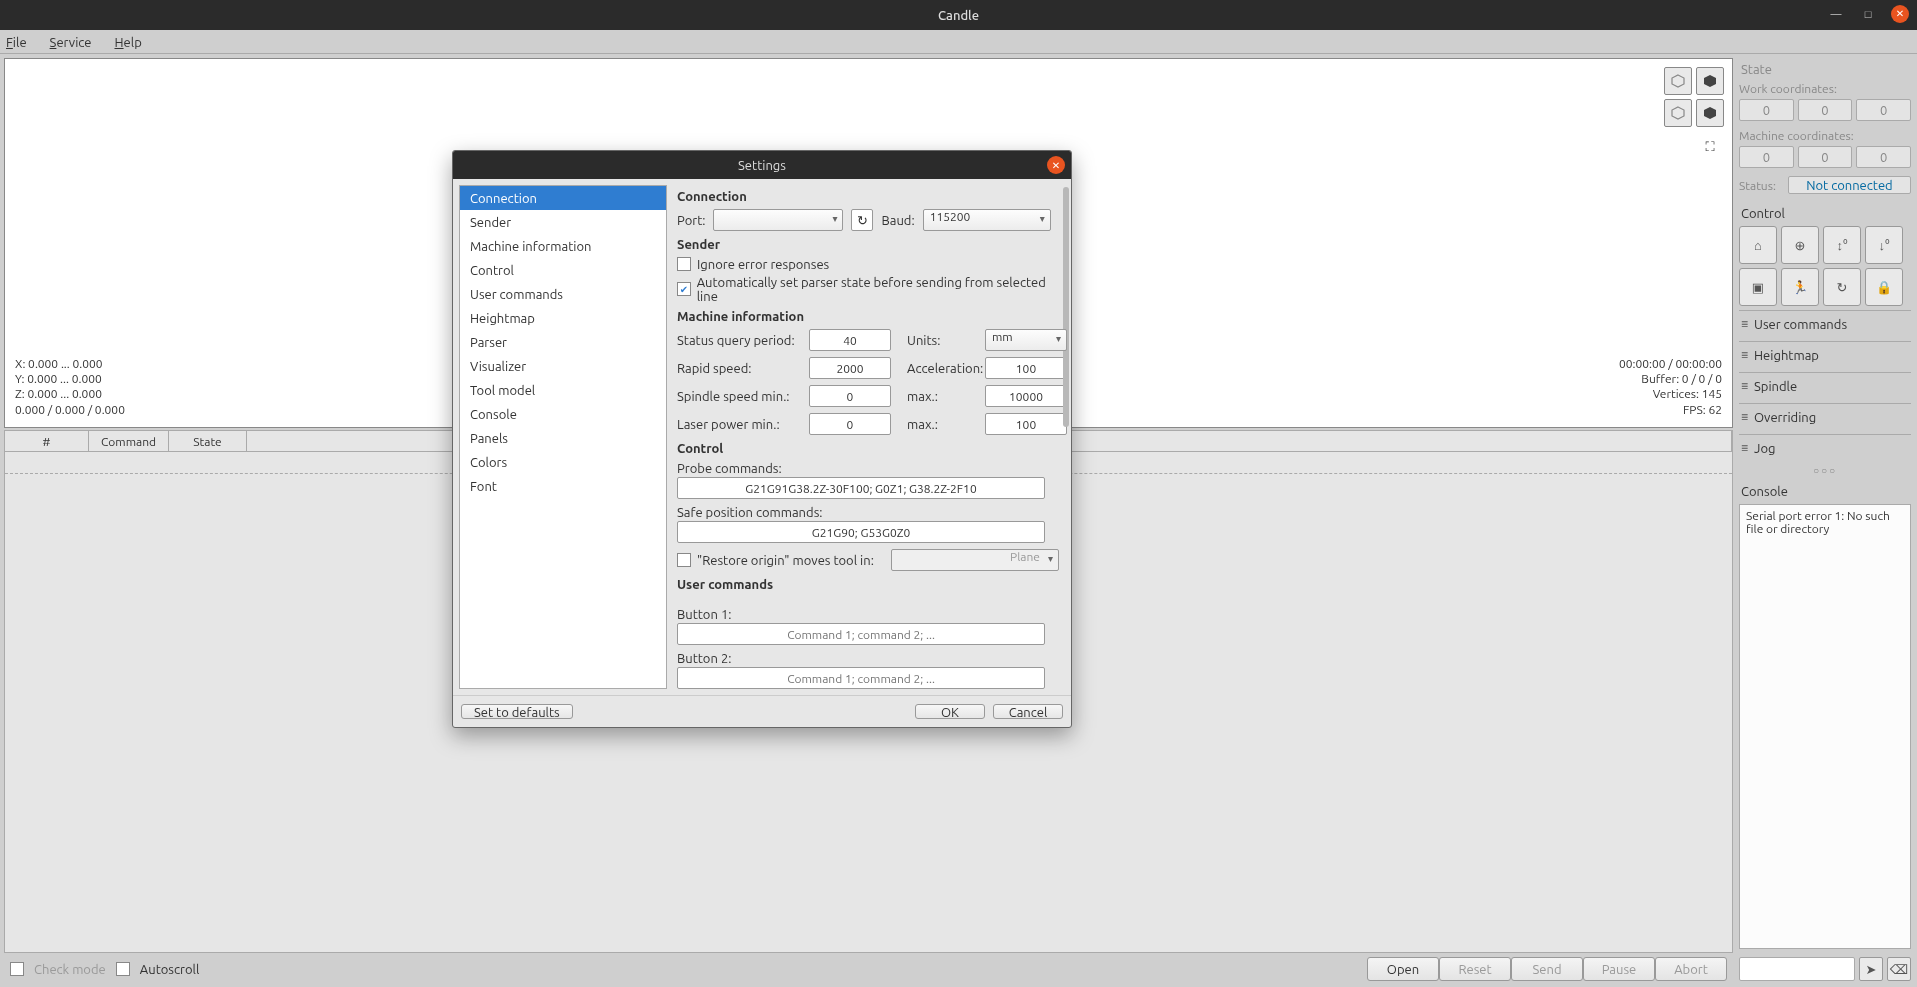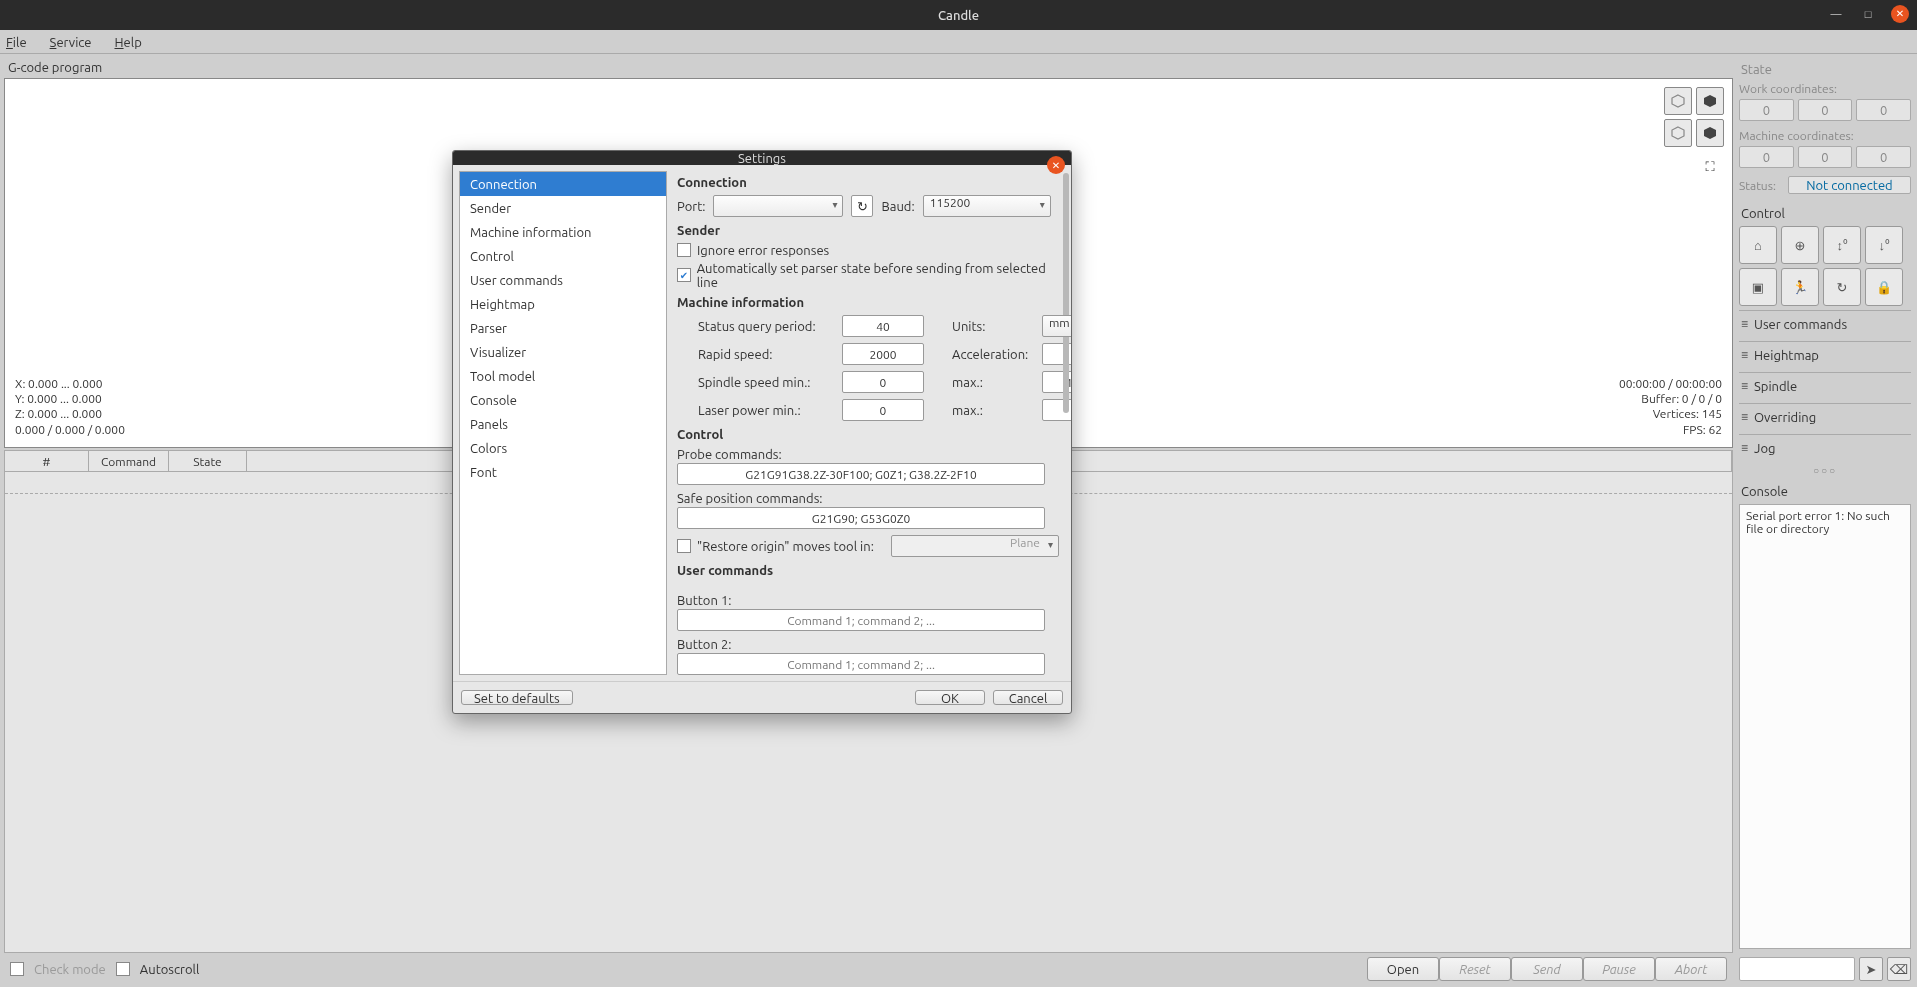--- a/index.html
+++ b/index.html
@@ -40,21 +40,21 @@
   .th.state { width:78px;}
   .th.resp { flex:1; justify-content:flex-start; padding-left:6px;}
   .table-body { flex:1; border:1px solid #aaa; border-top:none; background:#e6e6e6; position:relative;}
   .dotted-row { position:absolute; left:0; right:0; top:0; height:22px; border-bottom:1px dashed #aaa;}
 
   
   .bottom-bar { height:28px; display:flex; align-items:center; gap:10px; padding:0 6px;}
   .chk { width:14px; height:14px; border:1px solid #888; background:#fff; display:inline-block; vertical-align:middle; margin-right:4px;}
   .bottom-buttons { margin-left:auto; display:flex; }
   .btn { height:24px; min-width:72px; border:1px solid #999; background:linear-gradient(#f4f4f4,#e4e4e4); border-radius:3px; font-size:13px; color:#333; display:flex; align-items:center; justify-content:center; padding:0 10px;}
-  .btn.disabled { color:#999;font-style:italic; }
+  .btn.disabled { color:#999; }
 
   
   .right-pane { width:176px; background:#cfcfcf; display:flex; flex-direction:column; gap:4px; padding:2px;}
   .side-section-title { font-size:13px; color:#888; padding:2px 2px;}
   .side-label { font-size:12px; color:#888; }
   .coord-row { display:flex; gap:4px; margin-bottom:4px;}
   .coord-box { flex:1; height:22px; border:1px solid #aaa; background:#e4e4e4; color:#888; display:flex; align-items:center; justify-content:center; border-radius:2px;}
   .status-row { display:flex; align-items:center; gap:12px;text-align:right; }
   .status-box { flex:1; height:18px; border:1px solid #aaa; background:#e4e4e4; display:flex; align-items:center; justify-content:center; color:#0369a1; border-radius:2px;}
   .ctrl-grid { display:flex; flex-wrap:wrap; gap:4px;}
@@ -64,41 +64,41 @@
   .grip { text-align:center; color:#888; letter-spacing:2px; padding:0 0 2px; font-size:10px;}
   .console-title { font-size:13px; color:#333; padding:2px;}
   .console-box { flex:1; border:1px solid #aaa; background:#fcfcfc; padding:4px 6px; font-size:12px; color:#333; overflow:auto;}
   .console-input-row { display:flex; gap:4px; margin-top:4px;}
   .console-input { flex:1; height:24px; border:1px solid #aaa; background:#fff; border-radius:2px;}
   .mini-btn { width:24px; height:24px; border:1px solid #999; background:#eaeaea; border-radius:2px; display:flex; align-items:center; justify-content:center; color:#555;}
 
   
   .modal-mask { position:absolute; inset:0; display:flex; align-items:flex-start; justify-content:center; }
   .modal { position:absolute; top:96px; left:452px; width:620px; background:#e7e7e7; border:1px solid #666; box-shadow:0 8px 22px rgba(0,0,0,.35); border-radius:3px; overflow:hidden;}
-  .modal-titlebar { height:14px; background:#2b2b2b; color:#ddd; display:flex; align-items:center; justify-content:center; position:relative;}
+  .modal-titlebar { height:28px; background:#2b2b2b; color:#ddd; display:flex; align-items:center; justify-content:center; position:relative;}
   .modal-titlebar .close { position:absolute; right:6px; top:5px; width:18px; height:18px; background:#e95420; border-radius:50%; display:flex; align-items:center; justify-content:center; color:#fff; font-size:10px;}
   .modal-body { display:flex; }
   .modal-sidebar { width:208px; background:#fff; border:1px solid #aaa; margin:6px; padding:0; max-height:528px; overflow:auto;}
   .ms-item { padding:5px 10px; font-size:13px; color:#333; }
   .ms-item.selected { background:#2f7dd1; color:#fff; }
   .modal-content { flex:1; padding:6px 12px 6px 4px; position:relative; max-height:540px; overflow:hidden;}
   .scrollbar-fake { position:absolute; right:2px; top:8px; width:6px; height:420px; background:transparent;}
   .scrollbar-fake .thumb { width:6px; height:240px; background:#b8b8b8; border-radius:3px; position:absolute; top:0;}
   .sect-h { font-weight:600; font-size:13px; color:#333; margin:4px 0 6px;}
   .row { display:flex; align-items:center; gap:8px; margin-bottom:6px;}
   .lbl { font-size:13px; color:#333; }
   .input { height:22px; border:1px solid #999; background:#fff; border-radius:2px; font-size:12px; padding:0 6px; color:#333;}
   .input.center { text-align:center;}
   .select { height:22px; border:1px solid #999; background:linear-gradient(#fdfdfd,#ececec); border-radius:2px; font-size:12px; padding:0 18px 0 6px; position:relative;}
   .select::after { content:"▾"; position:absolute; right:5px; top:3px; font-size:10px; color:#666;}
   .iconbtn-round { width:22px; height:22px; border:1px solid #999; border-radius:2px; background:#fff; display:flex; align-items:center; justify-content:center; font-size:13px;}
   .chk-label { display:flex; align-items:center; gap:6px; font-size:13px; color:#333;}
   .chkbox { width:14px; height:14px; border:1px solid #888; background:#fff; display:inline-flex; align-items:center; justify-content:center; font-size:10px; color:#2f7dd1;}
   .full-input { width:368px;}
-  .grp3 { display:grid; grid-template-columns: 124px 90px 70px 90px; align-items:center; gap:20px; margin-bottom:6px;margin-left:21px;}
+  .grp3 { display:grid; grid-template-columns: 124px 90px 70px 90px; align-items:center; gap:8px; margin-bottom:6px;}
   .grp3 .lbl2 { font-size:13px; color:#333; text-align:left;}
   .disabled-text { color:#9a9a9a;}
   .select.disabled { color:#9a9a9a; background:#efefef;}
   .modal-footer { display:flex; padding:8px; gap:8px; border-top:1px solid #ccc;}
   .modal-footer .spacer { flex:1;}
   .dlg-btn { height:15px; min-width:70px; border:1px solid #999; background:linear-gradient(#f7f7f7,#e6e6e6); border-radius:3px; font-size:13px; color:#333; display:flex; align-items:center; justify-content:center; padding:0 12px;}
   .placeholder { color:#9a9a9a; text-align:center;}
 </style>
 </head>
 <body>
@@ -113,21 +113,20 @@
 </div>
 
 <div class="menubar">
   <span><u>F</u><span>ile</span></span>
   <span><u>S</u>ervice</span>
   <span><u>H</u>elp</span>
 </div>
 
 <div class="app-body">
   <div class="left-pane">
-    <div class="gcode-label">G-code program</div>
 
     <div class="viz-wrap">
       <div class="viz-toolbuttons">
         <div class="viz-row">
           <div class="viz-iconbtn">
               <svg width="14" height="14">
                 <polygon points="7,1 13,4 13,10 7,13 1,10 1,4" fill="none" stroke="#888" stroke-width="1.2"></polygon>
               </svg>
             </div>
           <div class="viz-iconbtn">

